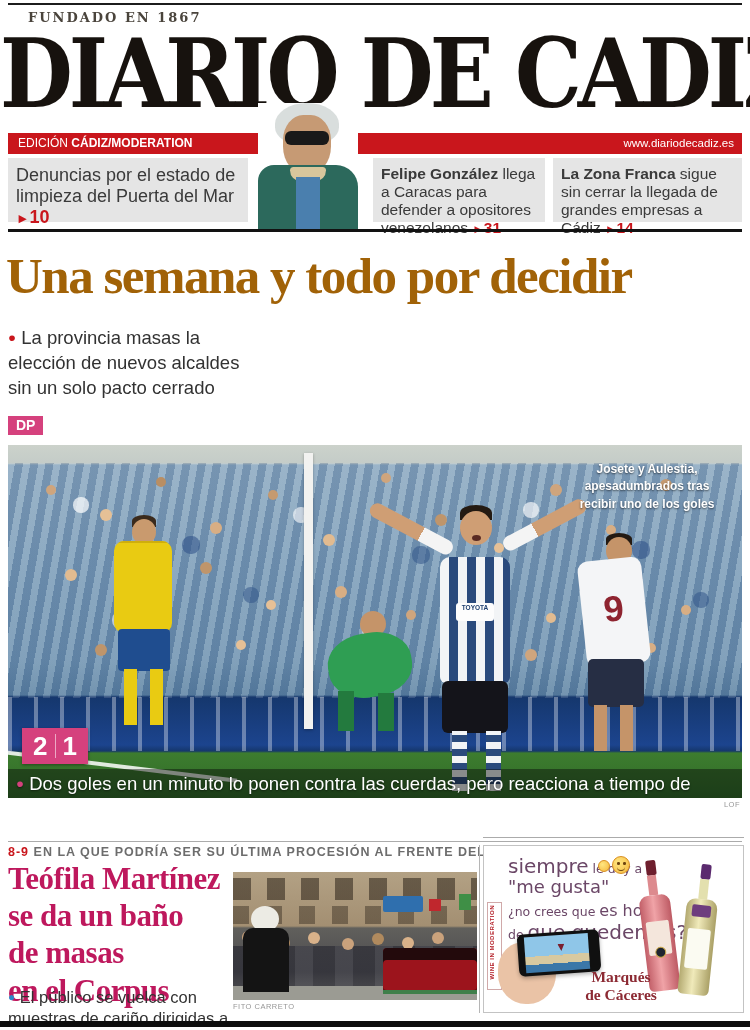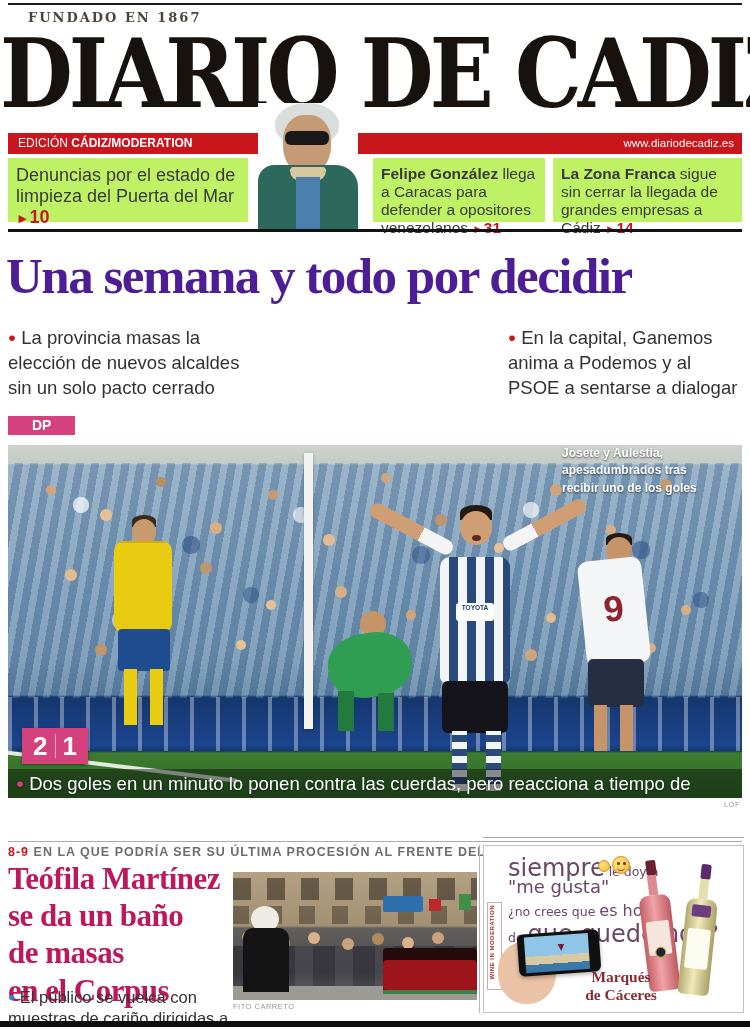--- a/index.html
+++ b/index.html
@@ -20,21 +20,21 @@
             transform:scaleY(1.14);transform-origin:top;white-space:nowrap;}
 
   
   .edition{left:8px;top:133px;width:734px;height:21px;background:#c9161c;color:#fff;
            font-size:12px;line-height:21px;padding:0;}
   .edition .lab{margin-left:10px;font-weight:normal;}
   .edition .name{font-weight:bold;}
   .edition .web{position:absolute;right:8px;top:0;font-size:11.5px;}
 
   
-  .teaser{top:158px;height:64px;background:#bef264;color:#3a3a3a;padding:7px 8px;
+  .teaser{top:158px;height:64px;background:#e5e5e5;color:#3a3a3a;padding:7px 8px;
           box-sizing:border-box;line-height:1.16;}
   .teaser .bold{font-weight:bold;}
   .pg{color:#c9161c;font-weight:bold;}
   .arrow{color:#c9161c;font-size:0.75em;}
 
   
   .felipe{left:258px;top:103px;width:100px;height:129px;background:#fff;}
   .felipe .hair{position:absolute;left:17px;top:0;width:64px;height:42px;background:#d9dedd;
                 border-radius:50% 50% 42% 42%;}
   .felipe .face{position:absolute;left:25px;top:12px;width:48px;height:60px;background:#c69a74;
@@ -46,32 +46,32 @@
   .felipe .collar{position:absolute;left:32px;top:64px;width:36px;height:14px;background:#d8c69c;
                   border-radius:4px 4px 12px 12px;}
   .felipe .shirt{position:absolute;left:38px;top:74px;width:24px;height:55px;background:#4a7fae;}
 
   .black-rule{left:8px;top:229px;width:734px;height:3px;background:#121212;}
 
   
   .kicker{left:8px;top:235px;font-size:16.5px;font-weight:bold;color:#2d2d2d;letter-spacing:0;}
   .kicker .pages{color:#c9161c;font-size:14px;}
   .headline1{left:6px;top:250px;width:744px;font-family:"Liberation Serif",serif;font-weight:bold;
-             font-size:51px;letter-spacing:-1.5px;color:#4c1d95;line-height:1.05;}
+             font-size:51px;letter-spacing:-1.5px;color:#a16207;line-height:1.05;}
   .deck{top:326px;font-size:18.5px;line-height:1.34;color:#323232;}
   .bullet-red{color:#c9161c;font-size:0.72em;vertical-align:2px;}
   .bullet-blue{color:#2f86c9;font-size:0.72em;vertical-align:2px;}
   .bullet-pink{color:#d5417d;font-size:0.72em;vertical-align:2px;}
   .bluebox{left:246px;top:322px;width:250px;box-sizing:border-box;background:#c6e2ef;
            padding:9px 10px;font-size:16px;line-height:1.28;color:#2c2c2c;}
   .bluebox .lead{color:#c9161c;font-weight:bold;}
 
   
   .dp-badge{left:8px;top:416px;background:#d5417d;color:#fff;font-weight:bold;font-size:14px;
-            padding:1px 24px 2px;}
+            padding:1px 8px 2px;}
   .dp-label{left:44px;top:419px;color:#8a8a8a;font-weight:bold;font-size:12px;letter-spacing:1.5px;margin-top:48px;}
 
   
   .photo1{left:8px;top:445px;width:734px;height:353px;overflow:hidden;
     background:linear-gradient(180deg,#ccd2cb 0,#c4ccc8 18px,#8aa8c0 20px,#7a9cb8 120px,
       #6e92b0 215px,#5d83a3 250px,#15376d 252px,#1c448e 300px,#15376d 306px,
       #3d7c2f 308px,#2e6a26 353px);}
   .crowd-stripes{position:absolute;left:0;top:18px;width:734px;height:235px;
     background:repeating-linear-gradient(100deg,rgba(255,255,255,.14) 0 7px,rgba(31,60,110,.18) 7px 15px);}
   .heads{position:absolute;left:0;top:12px;width:6px;height:6px;border-radius:50%;background:transparent;
@@ -127,21 +127,21 @@
   .p9 .head{position:absolute;left:598px;top:92px;width:26px;height:28px;background:#c59469;border-radius:50%;}
   .p9 .hair{position:absolute;left:598px;top:88px;width:26px;height:12px;background:#241a12;border-radius:50% 50% 0 0;}
   .p9 .torso{position:absolute;left:574px;top:114px;width:64px;height:106px;background:#f4f5f7;
     border-radius:10px;transform:rotate(-6deg);text-align:center;
     font-weight:bold;font-size:36px;color:#8e2430;font-family:"Liberation Sans",sans-serif;line-height:100px;}
   .p9 .shorts{position:absolute;left:580px;top:214px;width:56px;height:48px;background:#262e44;border-radius:5px;}
   .p9 .leg1{position:absolute;left:586px;top:260px;width:13px;height:46px;background:#c59469;}
   .p9 .leg2{position:absolute;left:612px;top:260px;width:13px;height:46px;background:#c59469;}
   .goal-line{position:absolute;left:-30px;top:318px;width:260px;height:4px;background:rgba(255,255,255,.85);
     transform:rotate(7deg);}
-  .caption1{position:absolute;right:10px;top:0;width:170px;text-align:left;color:#fff;
+  .caption1{position:absolute;right:10px;top:16px;width:170px;text-align:center;color:#fff;
     font-size:12px;font-weight:bold;line-height:1.45;white-space:pre-line;
     text-shadow:0 1px 2px rgba(0,0,0,.6);}
   .score{position:absolute;left:14px;top:283px;width:66px;height:36px;background:#d5417d;color:#fff;
     display:flex;align-items:center;justify-content:center;font-weight:bold;font-size:26px;
     box-shadow:0 1px 3px rgba(0,0,0,.4);}
   .score .div{width:1px;height:24px;background:rgba(255,255,255,.55);margin:0 7px;}
   .headline2{position:absolute;left:92px;top:276px;width:640px;color:#fff;font-weight:bold;
     font-size:41px;letter-spacing:-1px;text-shadow:0 2px 5px rgba(0,0,0,.65);white-space:nowrap;}
   .substrip{position:absolute;left:0;top:324px;width:734px;height:29px;background:rgba(8,10,8,.45);
     color:#fff;font-size:18.5px;line-height:29px;padding-left:8px;box-sizing:border-box;
@@ -175,21 +175,21 @@
   .float-red{position:absolute;left:150px;top:76px;width:94px;height:46px;background:#9c141c;
     border-radius:4px;box-shadow:inset 0 12px 0 #230a0c, inset 0 -4px 0 #6d0e14;}
   .float-garland{position:absolute;left:150px;top:118px;width:94px;height:4px;background:#3f7f4a;}
 
   .vrule{left:479px;top:845px;width:1px;height:168px;background:#b5b5b5;}
 
   
   .ad{left:483px;top:845px;width:261px;height:168px;background:#fff;border:1px solid #c3c3c3;
       box-sizing:border-box;overflow:hidden;}
   .ad .txt{position:absolute;color:#6b4767;font-family:"DejaVu Sans",sans-serif;}
-  .ad .big{font-size:24px;}
+  .ad .big{font-size:20px;}
   .ad .sm{font-size:12.5px;}
   .sidebox{position:absolute;left:3px;top:56px;width:15px;height:88px;border:1px solid #d0a9a9;
     box-sizing:border-box;}
   .sidebox span{position:absolute;left:1px;top:2px;writing-mode:vertical-rl;transform:rotate(180deg);
     font-size:6px;font-weight:bold;color:#b5242c;letter-spacing:.5px;white-space:nowrap;}
   .smiley{position:absolute;width:18px;height:18px;border-radius:50%;
     background:radial-gradient(circle at 35% 35%,#ffe680,#f5b83d);border:1px solid #d98f1f;box-sizing:border-box;}
   .smiley .eye{position:absolute;left:4px;top:5px;width:2.5px;height:2.5px;background:#6e4410;border-radius:50%;
     box-shadow:6px 0 0 #6e4410;}
   .smiley .mouth{position:absolute;left:4px;top:9px;width:8px;height:4px;border-bottom:1.5px solid #6e4410;
@@ -267,24 +267,20 @@
   </div>
 
   <div class="abs black-rule"></div>
 
   <div class="abs headline1">Una semana y todo por decidir</div>
 
   <div class="abs deck" style="left:8px;width:236px;">
     <span class="bullet-red">●</span>
     <span>La provincia masas la elección de nuevos alcaldes sin un solo pacto cerrado</span>
   </div>
-  <div class="abs deck" style="left:508px;width:234px;">
-    <span class="bullet-red">●</span>
-    <span>En la capital, Ganemos anima a Podemos y al PSOE a sentarse a dialogar</span>
-  </div>
 
   <div class="abs dp-badge">DP</div>
   <div class="abs dp-label">24 PÁGINAS</div>
 
   <div class="abs photo1">
     <div class="crowd-stripes"></div>
     <div class="heads"></div>
     <div class="blobs"></div>
     <div class="adboard-text"></div>
     <div class="goalpost"></div>

